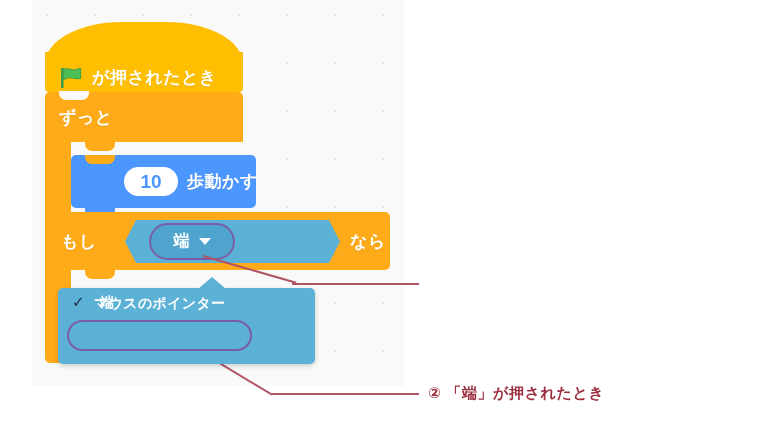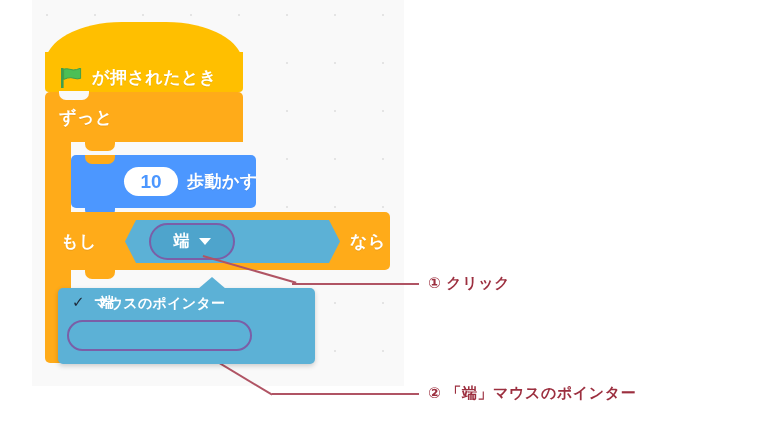--- a/index.html
+++ b/index.html
@@ -261,23 +261,20 @@
       <div class="dd-arrow"></div>
       <div class="dd-head">マウスのポインター</div>
       <div class="dd-item"></div>
       <div class="dd-check">✓</div>
       <div class="dd-item-label">端</div>
     </div>
   </div>
 
   <div class="ann-diag" style="left:203px;top:255px;width:97px;transform:rotate(16deg);"></div>
   <div class="ann-line" style="left:292px;top:283px;width:127px;"></div>
-  <div class="ann-text" style="left:428px;top:274px;">
-    <span class="ann-num">①</span><span>クリック</span>
-  </div>
 
   <div class="ann-diag" style="left:201px;top:351px;width:83px;transform:rotate(31deg);"></div>
   <div class="ann-line" style="left:272px;top:393px;width:147px;"></div>
   <div class="ann-text" style="left:428px;top:384px;">
-    <span class="ann-num">②</span><span>「端」マウスのポインター</span>
+    <span class="ann-num">②</span><span>「端」が押されたとき</span>
   </div>
 
 </div>
 
 </body></html>

